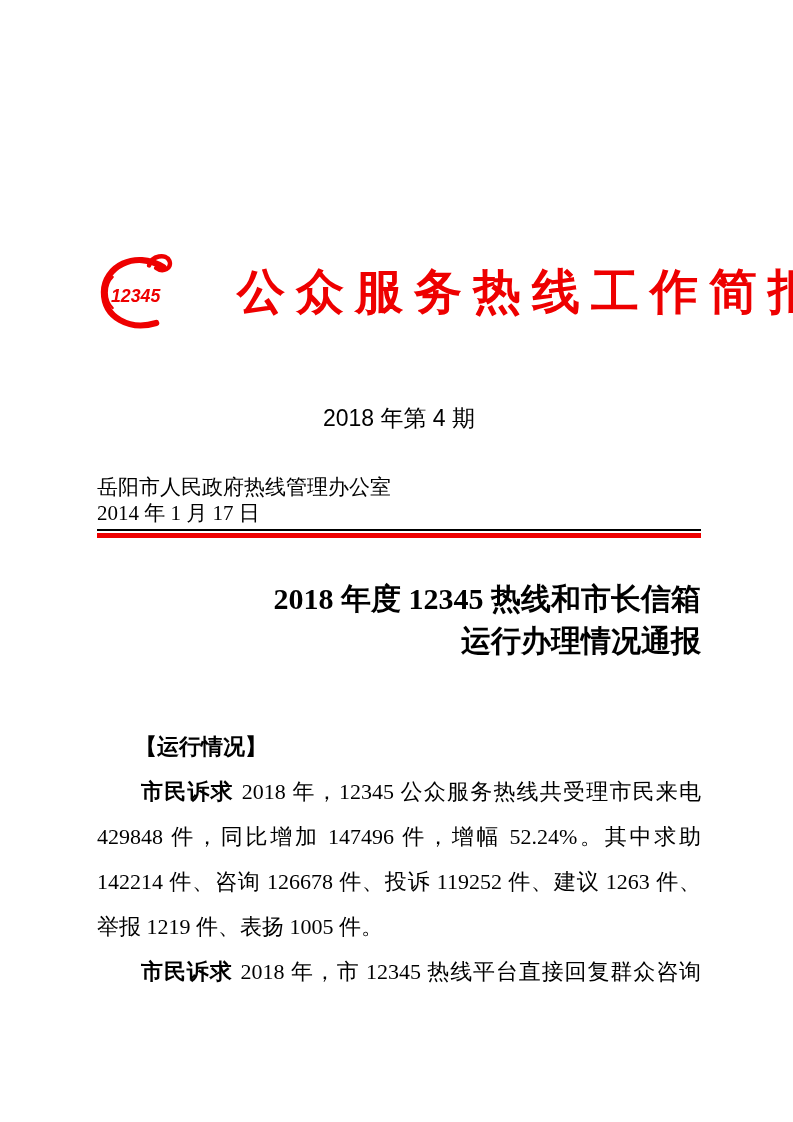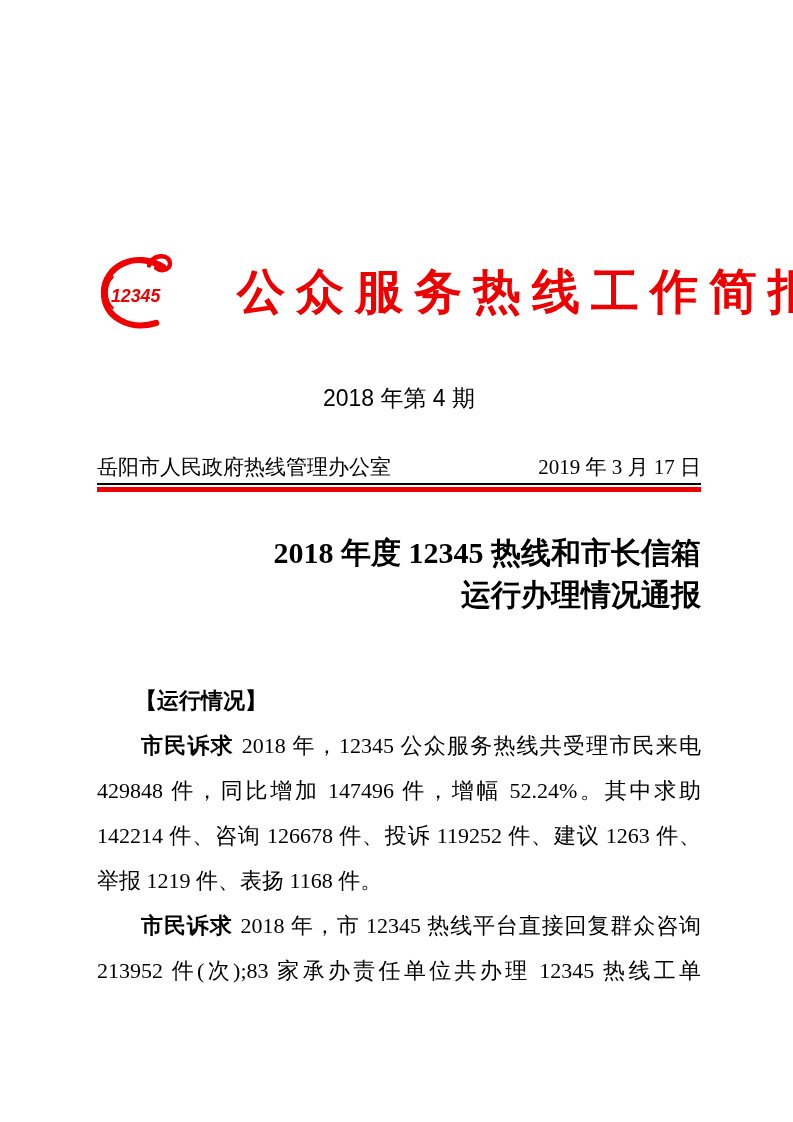--- a/index.html
+++ b/index.html
@@ -34,35 +34,36 @@
     letter-spacing: 11px;
     white-space: nowrap;
     text-align: right;
     font-family: "Liberation Serif", "DejaVu Serif", serif;
     line-height: 78px;
     margin-left: 44px;
   }
 
   
   .issue {
-    margin-top: 52px;
+    margin-top: 72px;
     text-align: center;
     font-size: 23px;
     font-family: "Liberation Sans", "DejaVu Sans", sans-serif;
     color: #000;
   }
 
   
   .byline {
     margin-top: 40px;
     display: flex;
     justify-content: space-between;
     align-items: flex-start;
     font-size: 21px;
     line-height: 26px;
+    flex-direction: column;
   }
   .rule-black {
     margin-top: 3px;
     border-bottom: 2px solid #000;
     height: 0;
   }
   .rule-red {
     margin-top: 2px;
     height: 5px;
     background: var(--accent);
@@ -118,33 +119,33 @@
         <text x="15" y="55" font-size="20" font-weight="bold" font-style="italic" font-family="Liberation Sans, DejaVu Sans, sans-serif" fill="var(--accent)" stroke="none">12345</text>
       </svg>
     </div>
     <h1 class="masthead-title">公众服务热线工作简报</h1>
   </header>
 
   <div class="issue">2018 年第 4 期</div>
 
   <div class="byline">
     <span>岳阳市人民政府热线管理办公室</span>
-    <span>2019 年 3 月 17 日</span>
+    <span>2014 年 1 月 17 日</span>
   </div>
   <div class="rule-black"></div>
   <div class="rule-red"></div>
 
   <h2 class="doc-title">
     <span>2018 年度 12345 热线和市长信箱</span>
     <span>运行办理情况通报</span>
   </h2>
 
   <h3 class="section-heading">【运行情况】</h3>
 
   <p class="body-para">
-    <b class="para-lead">市民诉求</b><span>2018 年，12345 公众服务热线共受理市民来电 429848 件，同比增加 147496 件，增幅 52.24%。其中求助 142214 件、咨询 126678 件、投诉 119252 件、建议 1263 件、举报 1219 件、表扬 1168 件。</span>
+    <b class="para-lead">市民诉求</b><span>2018 年，12345 公众服务热线共受理市民来电 429848 件，同比增加 147496 件，增幅 52.24%。其中求助 142214 件、咨询 126678 件、投诉 119252 件、建议 1263 件、举报 1219 件、表扬 1005 件。</span>
   </p>
 
   <p class="body-para">
     <b class="para-lead">市民诉求</b><span>2018 年，市 12345 热线平台直接回复群众咨询 213952 件(次);83 家承办责任单位共办理 12345 热线工单 215896 件，同比增长 40.28%，办结率 98.48%，按期办结率 99.38%。其中急办工单 9057 件，及时办结 9044 件，办结率 99.86%。各县</span>
   </p>
 
 </div>
 
 </body></html>

